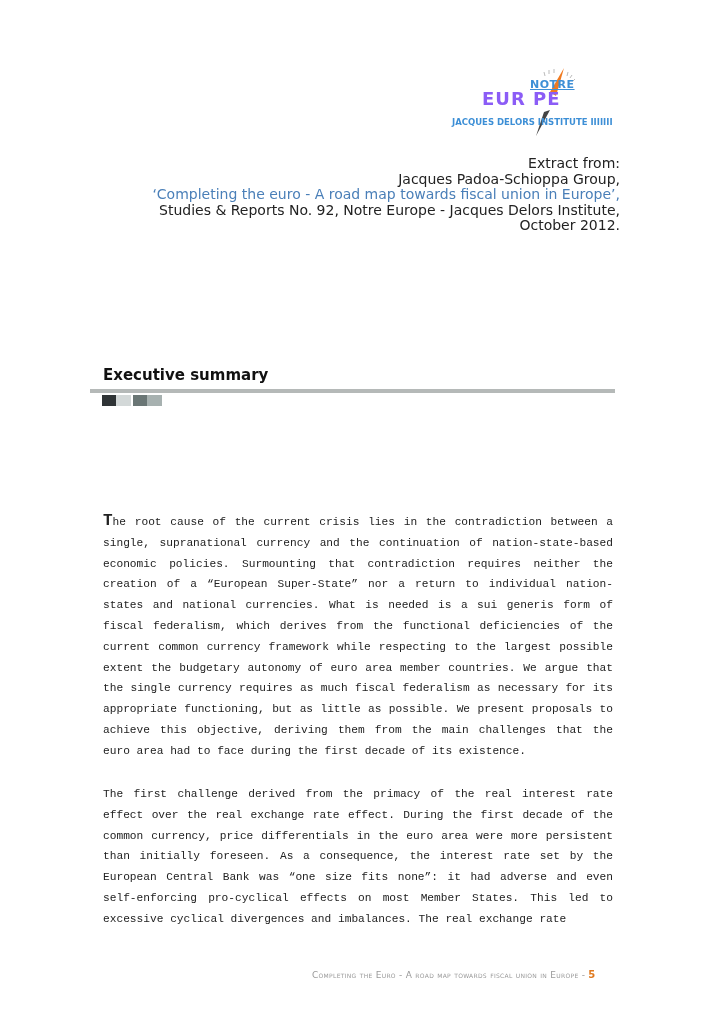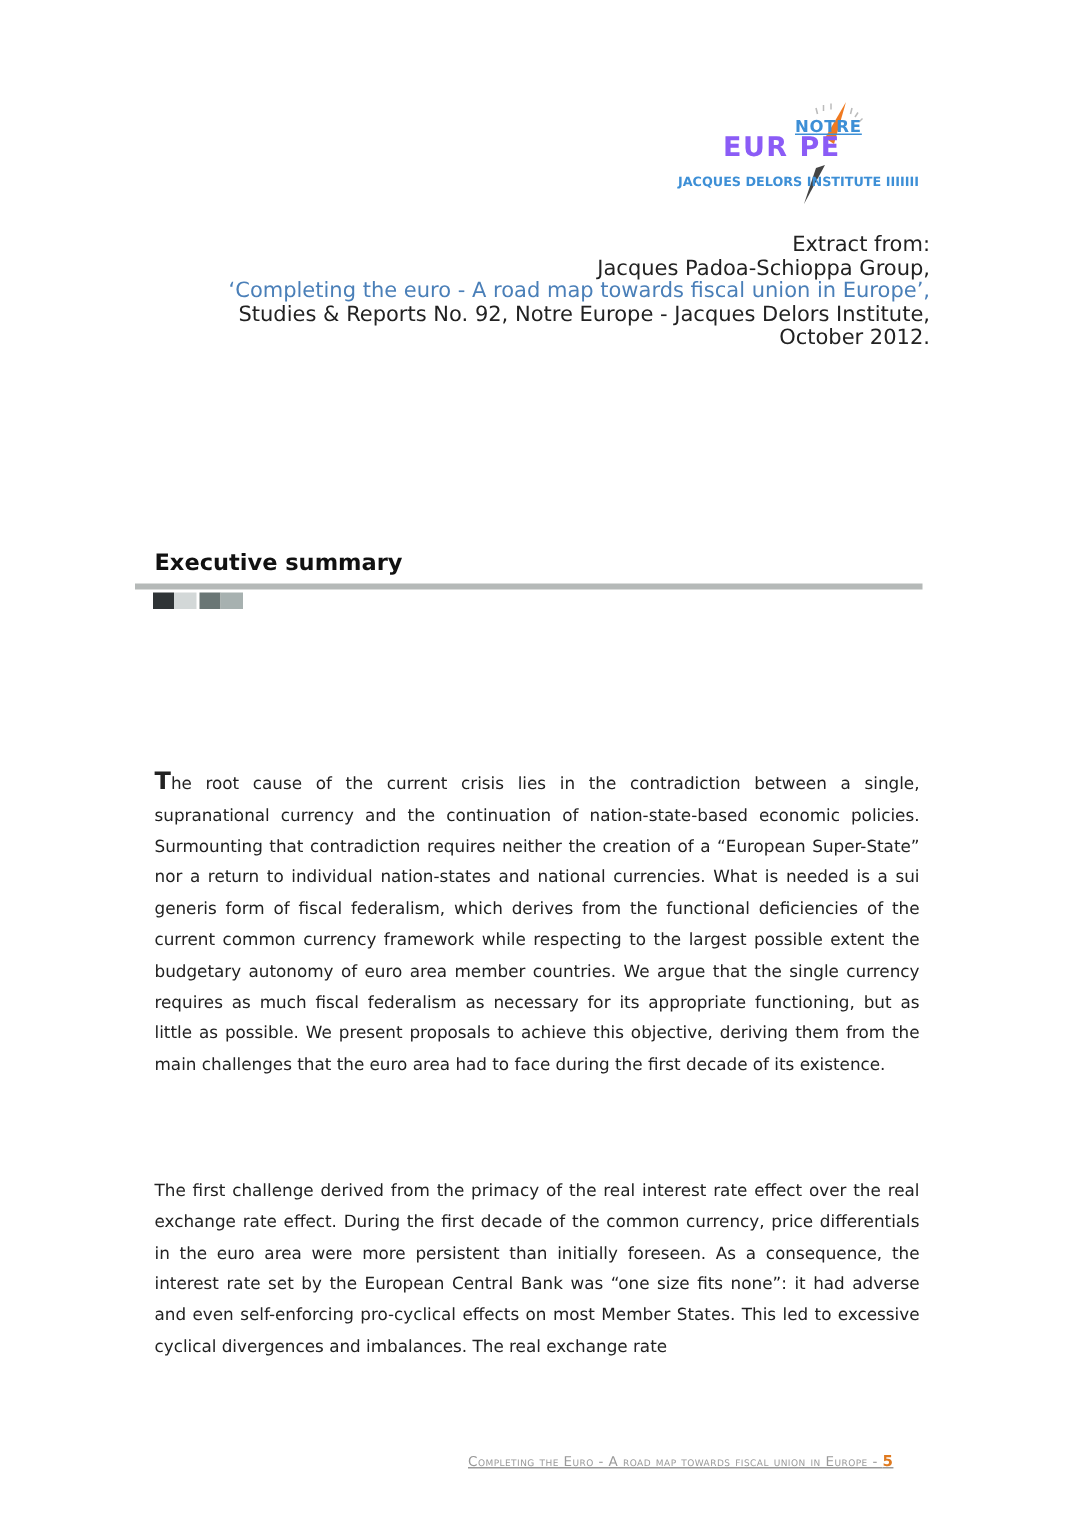--- a/index.html
+++ b/index.html
@@ -9,23 +9,23 @@
   .logo .notre { position:absolute; left:48px; top:12px; font-size:11px; font-weight:bold; color:#3d8fd6; letter-spacing:0.5px;text-decoration:underline; }
   .logo .europe { position:absolute; left:0px; top:22px; font-size:18px; font-weight:bold; color:#8b5cf6; letter-spacing:1px; }
   .logo .jdi { position:absolute; left:-30px; top:51px; font-size:8.5px; font-weight:bold; color:#3d8fd6; white-space:nowrap;text-align:center; }
   .logo svg { position:absolute; left:40px; top:0; }
   .extract { position:absolute; left:100px; top:156px; width:520px; text-align:right; font-size:14px; line-height:15.5px; color:#222; }
   .extract .link { color:#4a7fb8; }
   .extract .src { }
   .heading { position:absolute; left:103px; top:354px; font-size:15px; font-weight:bold; color:#111;margin-top:12px; }
   .rule { position:absolute; left:90px; top:389px; width:525px; height:4px; background:#b5b9b8; }
   .sq { position:absolute; top:395px; height:11px; }
-  .body { position:absolute; left:103px; width:510px; font-size:11.2px; line-height:20.8px; text-align:justify; color:#222; }
+  .body { position:absolute; left:103px; width:510px; font-size:11.2px; line-height:20.8px; text-align:justify; color:#222;font-family:Liberation Mono, monospace; }
   .dropcap { font-weight:bold; font-size:16px; }
-  .footer { position:absolute; left:312px; top:969px; font-size:9px; color:#999; letter-spacing:0.3px; font-variant:small-caps;text-decoration:underline; }
+  .footer { position:absolute; left:312px; top:969px; font-size:9px; color:#999; letter-spacing:0.3px; font-variant:small-caps; }
   .footer .pn { color:#e07a1f; font-weight:bold; font-size:10px; }
 </style>
 </head>
 <body>
 
 <div class="logo">
   <svg width="60" height="75" viewBox="0 0 60 75">
     <polygon points="42,2 34,30 28,26" fill="#f07a20"></polygon>
     <polygon points="28,44 22,46 14,70" fill="#444"></polygon>
     <g stroke="#bbb" stroke-width="1">

